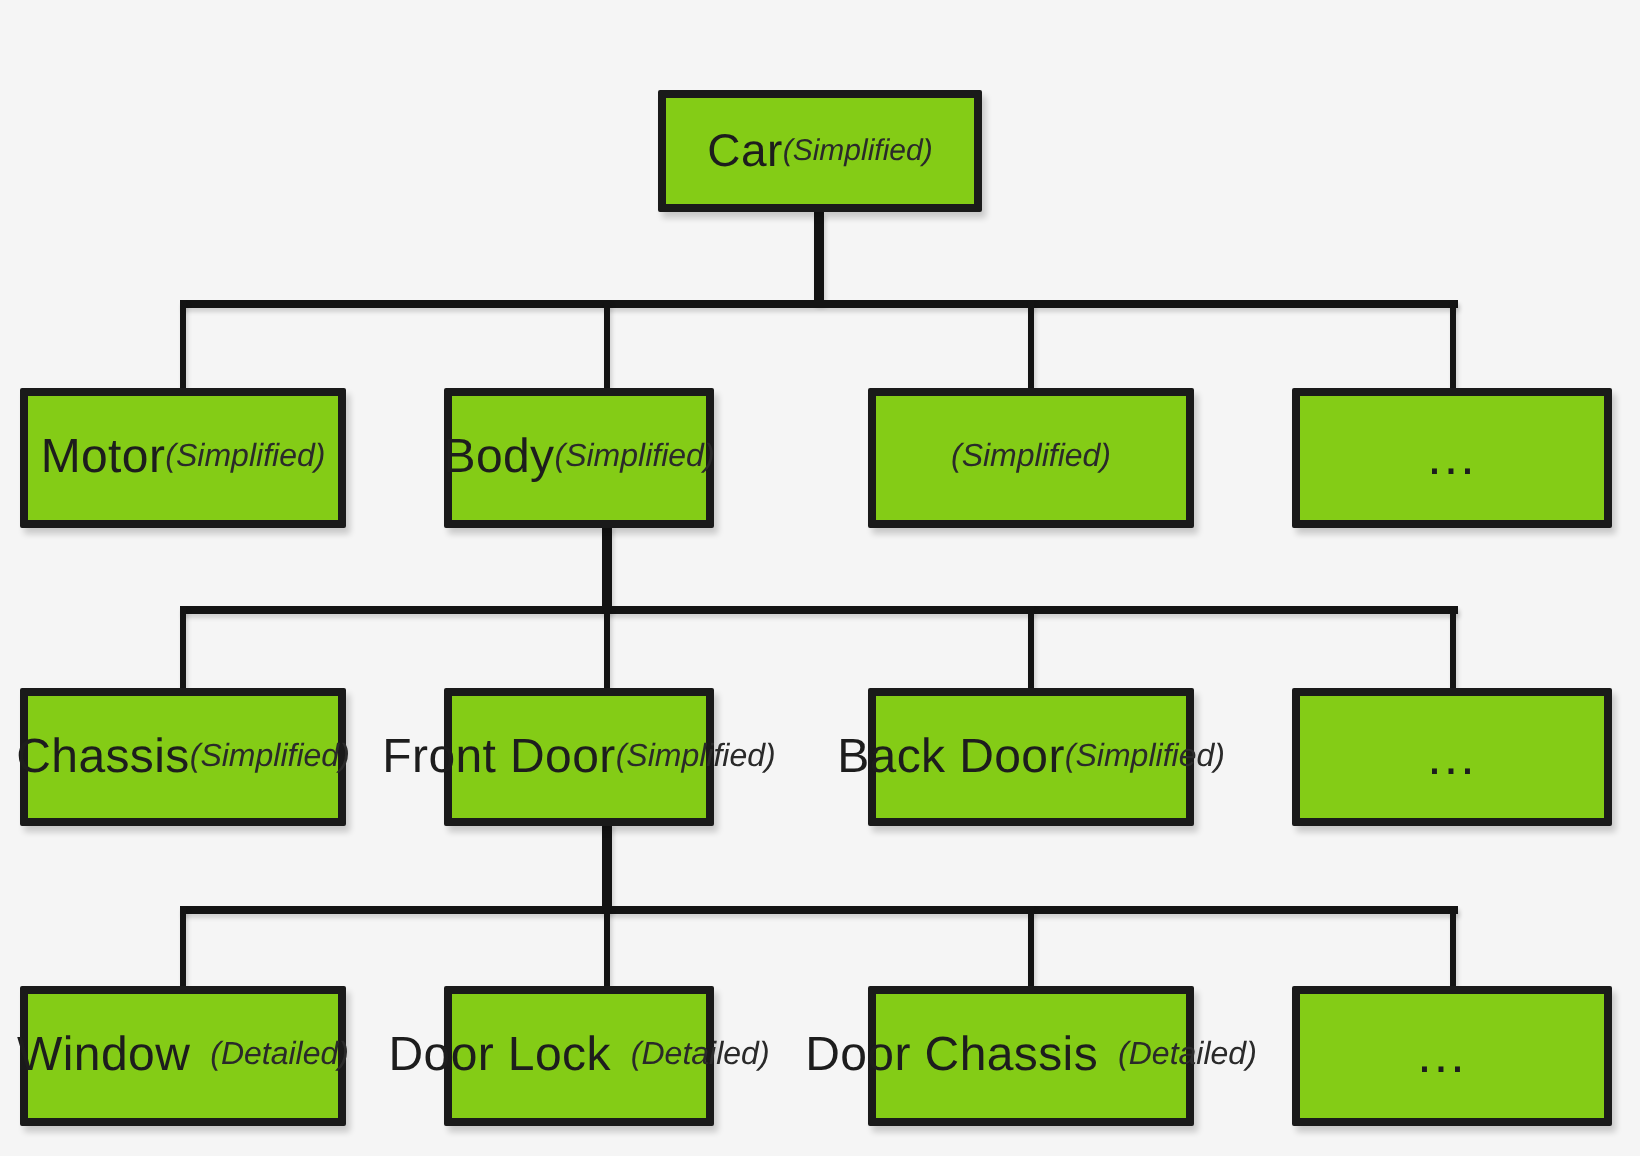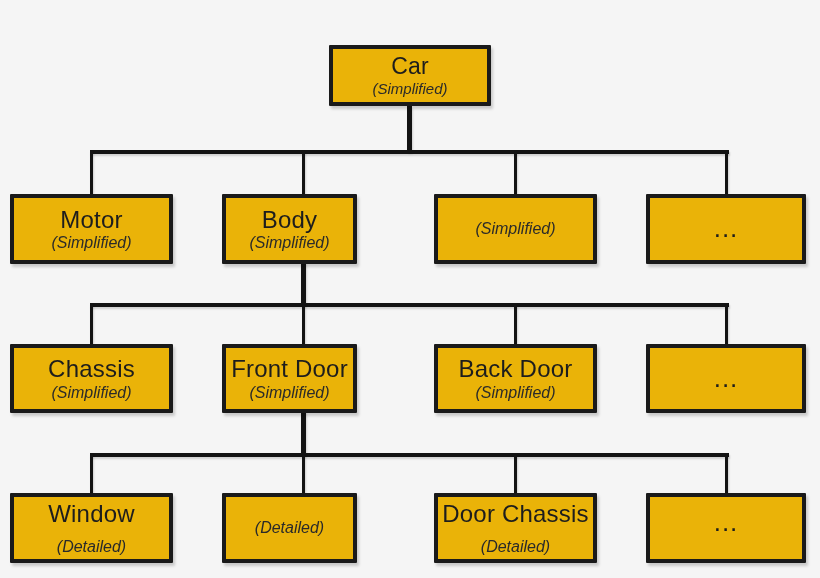--- a/index.html
+++ b/index.html
@@ -10,25 +10,25 @@
     position: relative;
     width: 820px;
     height: 578px;
     background: #f5f5f5;
     overflow: hidden;
     font-family: "Liberation Sans", sans-serif;
   }
   .node {
     position: absolute;
     box-sizing: border-box;
-    background: #eab308;
+    background: #84cc16;
     border: 4px solid #1a1a1a;
     border-radius: 1px;
     display: flex;
-    flex-direction: column;
+    flex-direction: row;
     align-items: center;
     justify-content: center;
     z-index: 2;
     box-shadow: 2px 3px 3px rgba(0,0,0,0.18);
     text-align: center;
   }
   .node .title {
     font-size: 24px;
     line-height: 1.15;
     color: #1d1d1d;
@@ -136,20 +136,21 @@
   <div class="node ellipsis r3 c4">
     <span class="title">...</span>
     <span class="subtitle"></span>
   </div>
 
   <div class="node r4 c1">
     <span class="title">Window</span>
     <span class="subtitle">(Detailed)</span>
   </div>
   <div class="node r4 c2">
+    <span class="title">Door Lock</span>
     <span class="subtitle">(Detailed)</span>
   </div>
   <div class="node r4 c3">
     <span class="title">Door Chassis</span>
     <span class="subtitle">(Detailed)</span>
   </div>
   <div class="node ellipsis r4 c4">
     <span class="title">...</span>
     <span class="subtitle"></span>
   </div>

